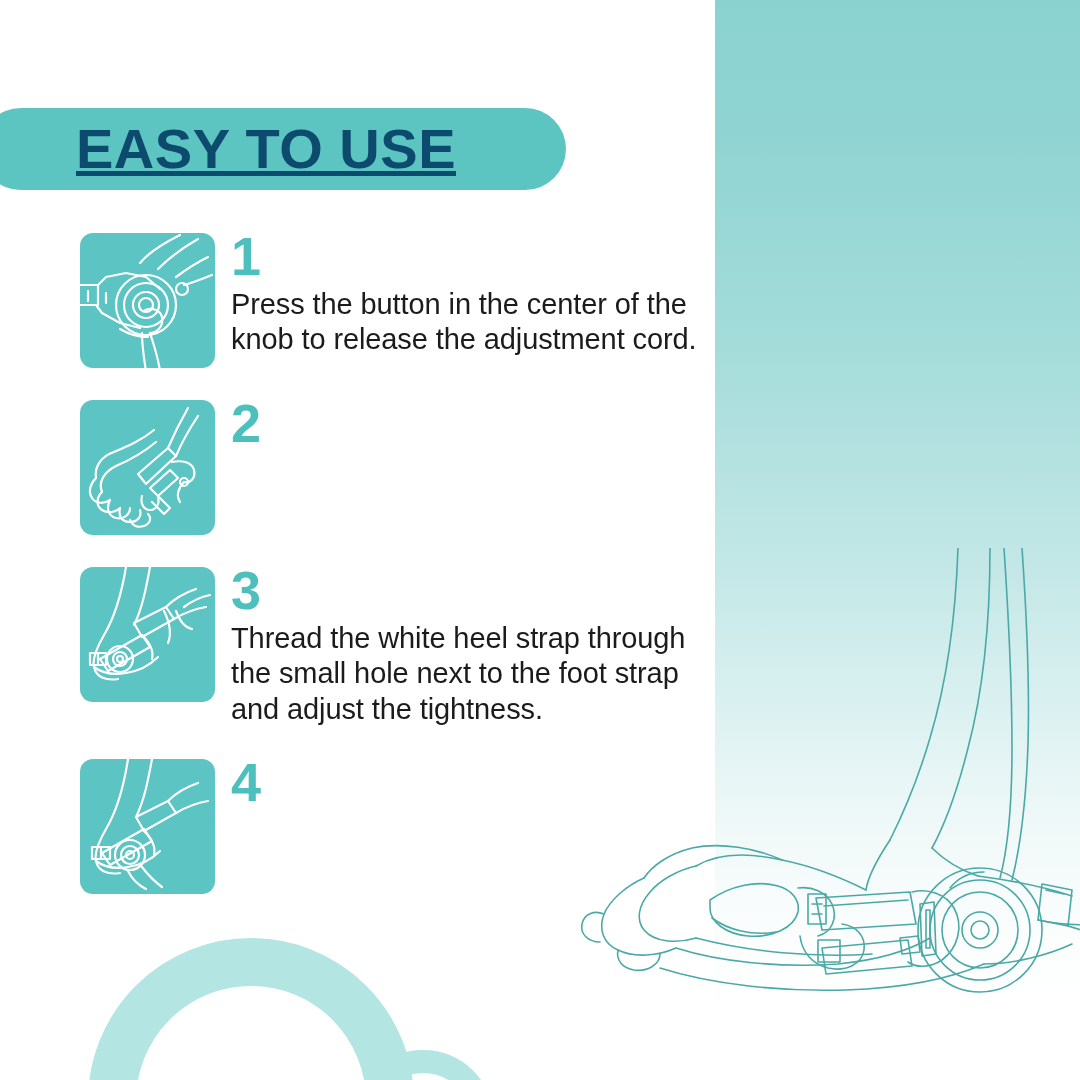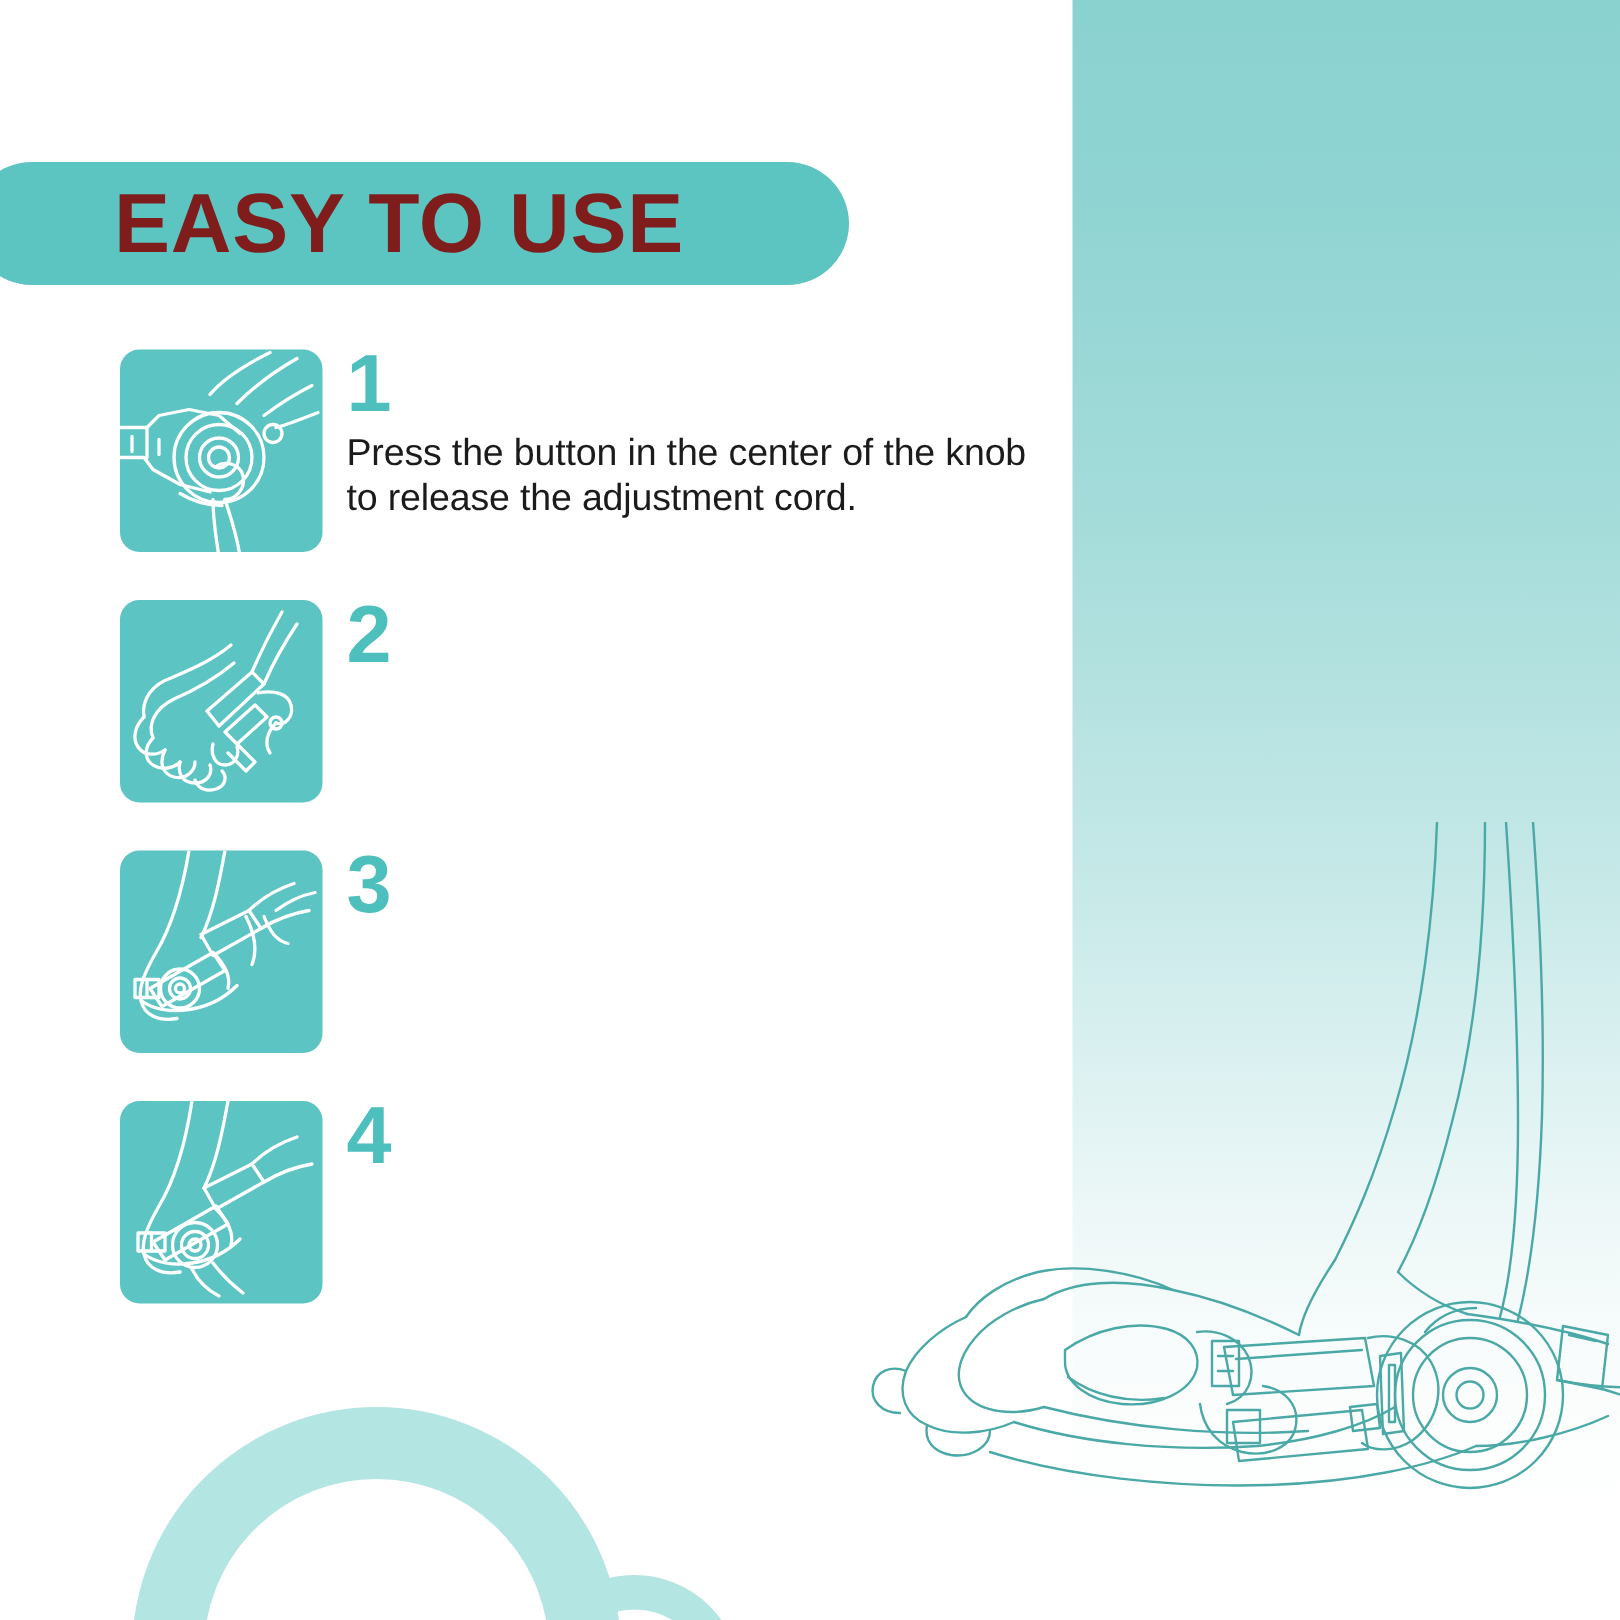--- a/index.html
+++ b/index.html
@@ -41,25 +41,26 @@
     top: 108px;
     width: 586px;
     height: 82px;
     background: #5cc5c2;
     border-radius: 41px;
     display: flex;
     align-items: center;
   }
   #header-title {
     margin-left: 96px;
-    color: #7f1d1d;
+    color: #0c4a6e;
     font-size: 56px;
     font-weight: bold;
     letter-spacing: 0.5px;
     line-height: 1;
+    text-decoration: underline;
   }
 
   
   #steps {
     position: absolute;
     left: 80px;
     top: 233px;
     width: 620px;
   }
   .step {
@@ -85,21 +86,21 @@
   .step-num {
     color: #4dbfbd;
     font-size: 54px;
     font-weight: bold;
     line-height: 0.88;
     letter-spacing: -1px;
   }
   .step-text {
     margin-top: 6px;
     color: #1b1b1b;
-    font-size: 25px;
+    font-size: 29px;
     line-height: 1.23;
     letter-spacing: -0.1px;
     max-width: 470px;
   }
 
   
   .ring {
     position: absolute;
     border-radius: 50%;
     border-style: solid;
@@ -221,20 +222,21 @@
           <circle cx="40" cy="92" r="7"></circle>
           <circle cx="40" cy="92" r="3"></circle>
           <path d="M10 86 L26 86 L26 98 L10 98 Z"></path>
           <path d="M18 86 L18 98"></path>
           <path d="M62 68 C70 76 74 84 72 92"></path>
           <path d="M84 44 C90 56 92 66 88 76"></path>
         </svg>
       </div>
       <div class="step-body">
         <div class="step-num">3</div>
+        <div class="step-text">Thread the white heel strap through the small hole next to the foot strap and adjust the tightness.</div>
       </div>
     </div>
 
     <div class="step">
       <div class="step-thumb">
         <svg viewBox="0 0 135 135" fill="none" stroke="#ffffff" stroke-width="2.2" stroke-linecap="round" stroke-linejoin="round">
           <path d="M48 0 C44 26 38 50 26 70 C18 84 14 94 16 102 C18 112 28 116 40 114"></path>
           <path d="M72 0 C68 22 64 42 56 58"></path>
           <path d="M16 102 C24 108 36 110 48 108 C62 106 72 100 80 92"></path>
           <path d="M22 94 L64 70 L72 82 L30 106 Z"></path>

